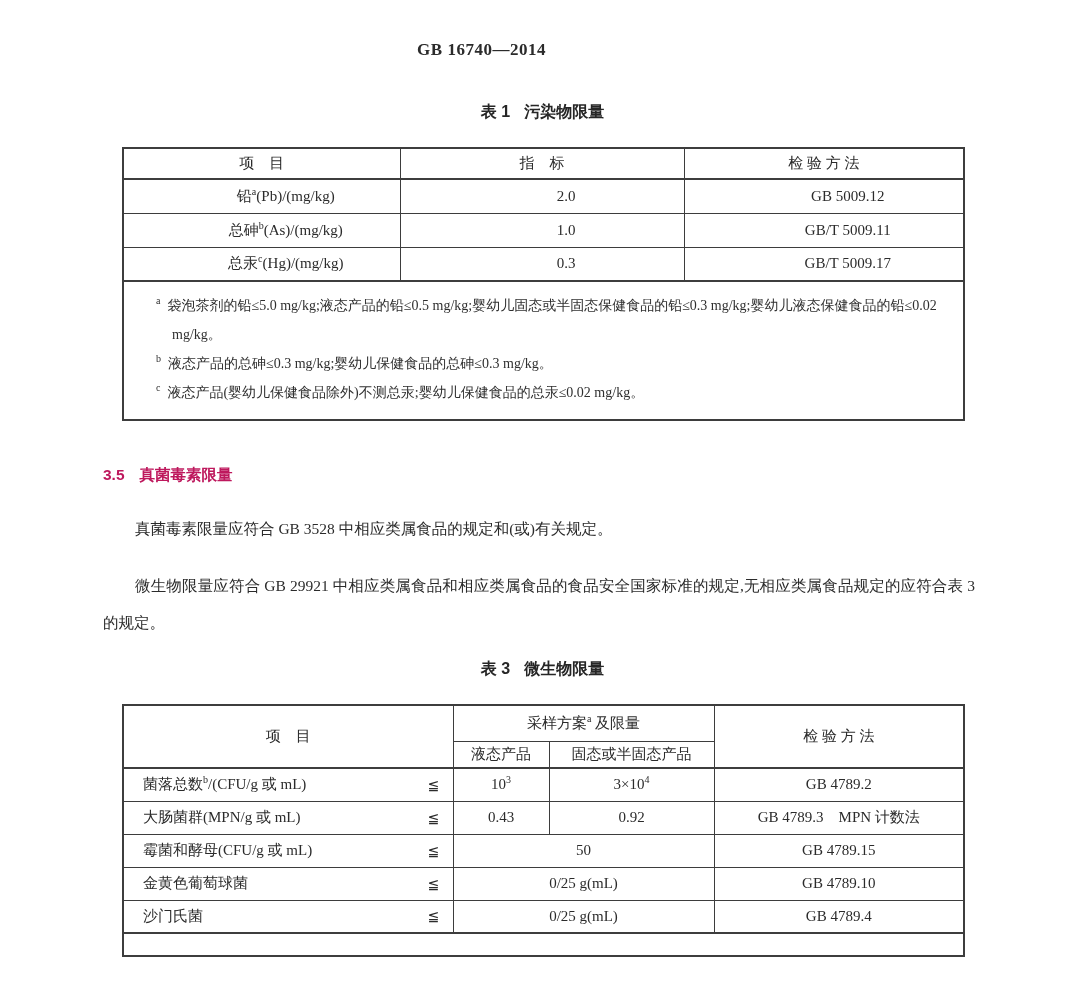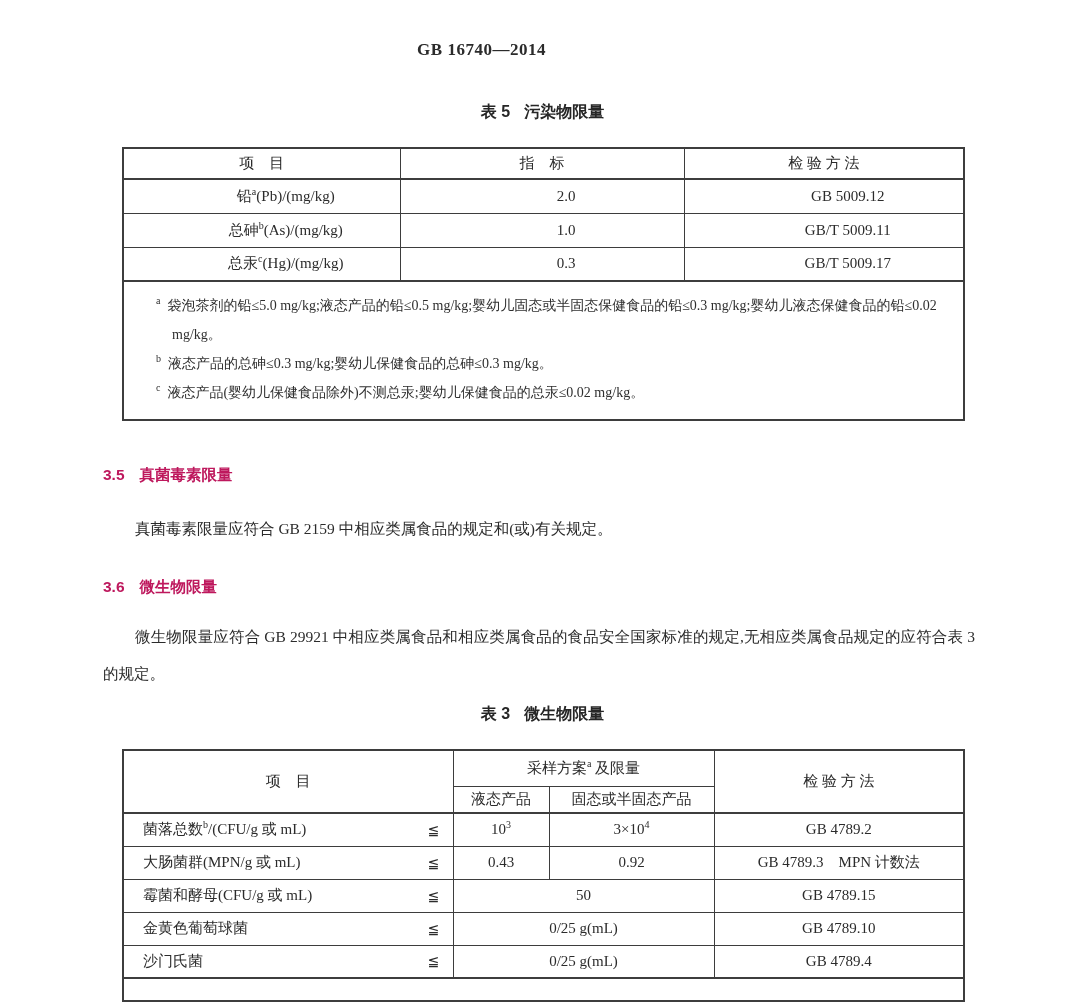--- a/index.html
+++ b/index.html
@@ -26,21 +26,21 @@
     width: 841px;
     margin-left: 122px;
     text-align: center;
     font-family: "Liberation Sans", "DejaVu Sans", sans-serif;
     font-weight: bold;
     font-size: 16px;
     color: #262626;
   }
   .caption .cap-title { margin-left: 14px; }
   .cap-t2 { margin-top: 42px; }
-  .cap-t3 { margin-top: 12px; }
+  .cap-t3 { margin-top: 18px; }
 
   table {
     border-collapse: collapse;
     table-layout: fixed;
     width: 841px;
     margin-left: 122px;
     font-size: 15px;
     color: #2b2b2b;
   }
   .t2 { margin-top: 24px; }
@@ -97,21 +97,21 @@
   .leq { font-family: "DejaVu Sans", sans-serif; font-size: 14px; color: #2b2b2b; }
 </style>
 </head>
 <body>
 
 <div class="page">
 
   <div class="std-header">GB 16740—2014</div>
 
   <div class="caption cap-t2">
-    <span>表 5</span><span class="cap-title">污染物限量</span>
+    <span>表 1</span><span class="cap-title">污染物限量</span>
   </div>
 
   <table class="t2">
     <colgroup>
         <col style="width:277px">
         <col style="width:284px">
         <col style="width:280px">
       </colgroup>
     <tbody>
         <tr class="head">
@@ -140,25 +140,22 @@
         <div class="fn"><sup class="fm">b</sup><span>液态产品的总砷≤0.3 mg/kg;婴幼儿保健食品的总砷≤0.3 mg/kg。</span></div>
         <div class="fn"><sup class="fm">c</sup><span>液态产品(婴幼儿保健食品除外)不测总汞;婴幼儿保健食品的总汞≤0.02 mg/kg。</span></div>
       </td>
     </tr>
   </tbody>
     </table>
 
   <div class="section-heading sh-35">
     <span>3.5</span><span class="sh-title">真菌毒素限量</span>
   </div>
-  <p class="para">真菌毒素限量应符合 GB 2159 中相应类属食品的规定和(或)有关规定。</p>
-
-  <div class="section-heading sh-36">
-    <span>3.6</span><span class="sh-title">微生物限量</span>
-  </div>
+  <p class="para">真菌毒素限量应符合 GB 3528 中相应类属食品的规定和(或)有关规定。</p>
+
   <p class="para" style="margin-top:20px;">微生物限量应符合 GB 29921 中相应类属食品和相应类属食品的食品安全国家标准的规定,无相应类属食品规定的应符合表 3 的规定。</p>
 
   <div class="caption cap-t3">
     <span>表 3</span><span class="cap-title">微生物限量</span>
   </div>
 
   <table class="t3">
     <colgroup>
         <col style="width:330px">
         <col style="width:96px">

